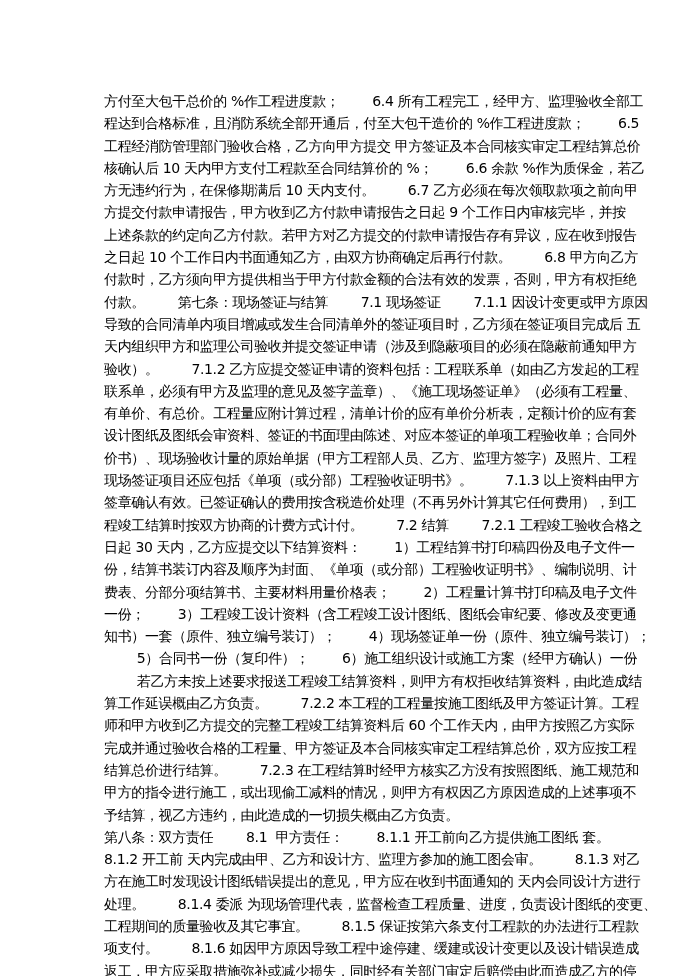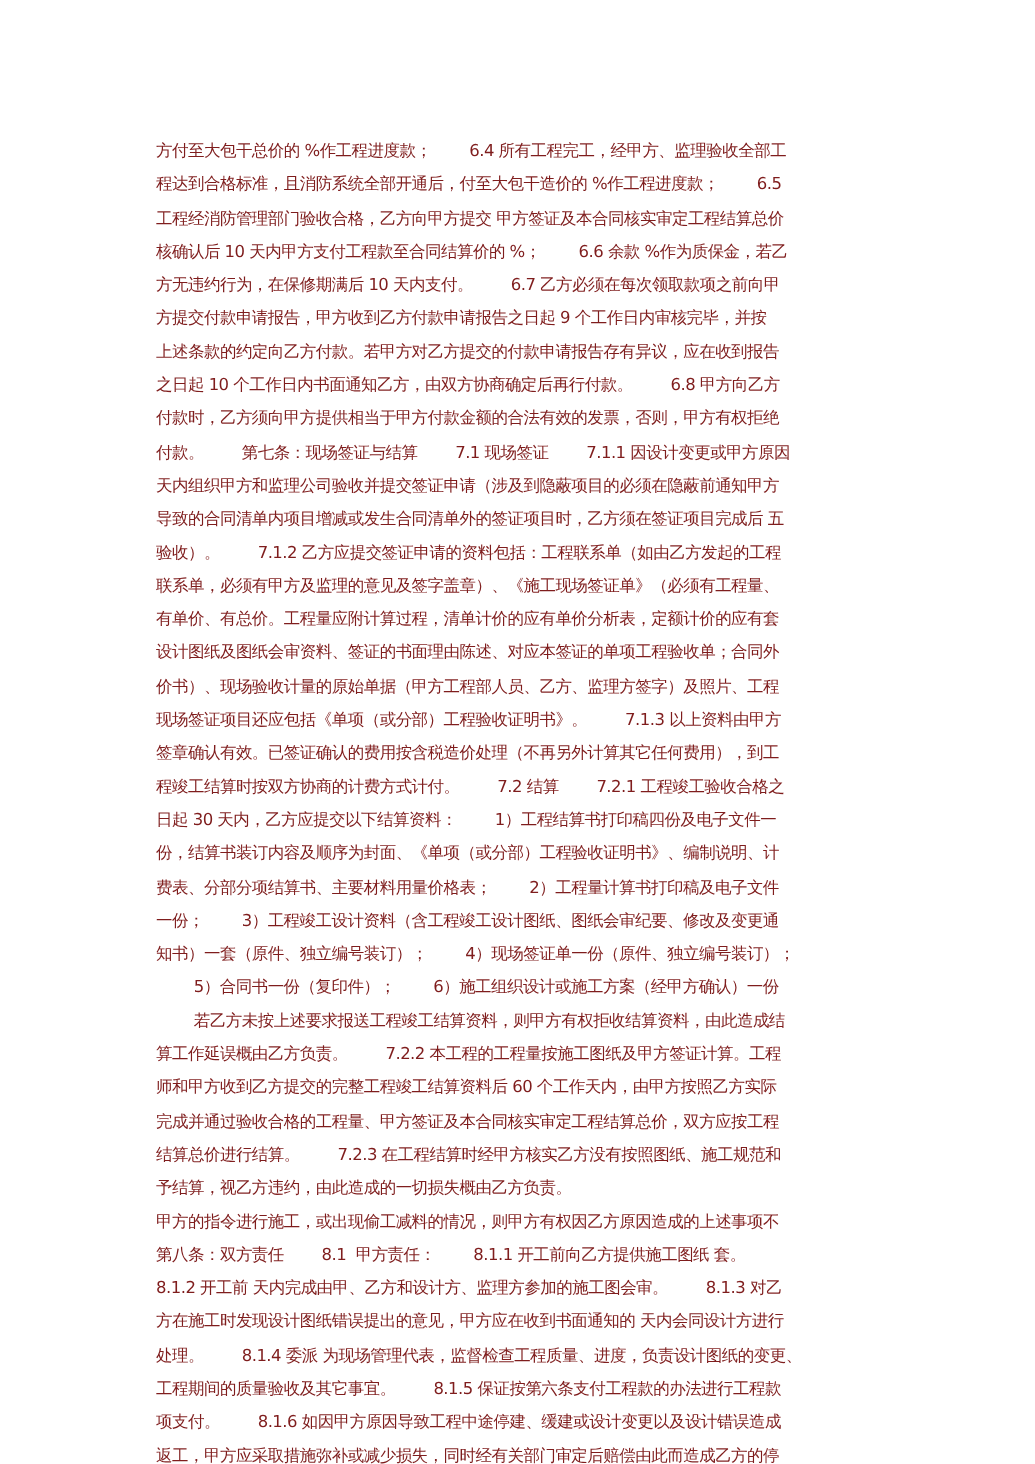--- a/index.html
+++ b/index.html
@@ -17,63 +17,63 @@
       position: absolute;
       left: 104px;
       top: 90px;
       width: 484px;
     }
     .line {
       display: block;
       height: 22.3px;
       line-height: 22.3px;
       font-family: "DejaVu Sans", "Liberation Sans", sans-serif;
-      font-size: 11px;
-      color: #7f1d1d;
+      font-size: 14px;
+      color: #000000;
       white-space: pre;
       letter-spacing: -0.35px;
     }
   </style>
 </head>
 <body>
 
 <div class="page">
   <span class="line">方付至大包干总价的 %作工程进度款；        6.4 所有工程完工，经甲方、监理验收全部工</span>
   <span class="line">程达到合格标准，且消防系统全部开通后，付至大包干造价的 %作工程进度款；        6.5</span>
   <span class="line">工程经消防管理部门验收合格，乙方向甲方提交 甲方签证及本合同核实审定工程结算总价</span>
   <span class="line">核确认后 10 天内甲方支付工程款至合同结算价的 %；        6.6 余款 %作为质保金，若乙</span>
   <span class="line">方无违约行为，在保修期满后 10 天内支付。        6.7 乙方必须在每次领取款项之前向甲</span>
   <span class="line">方提交付款申请报告，甲方收到乙方付款申请报告之日起 9 个工作日内审核完毕，并按</span>
   <span class="line">上述条款的约定向乙方付款。若甲方对乙方提交的付款申请报告存有异议，应在收到报告</span>
   <span class="line">之日起 10 个工作日内书面通知乙方，由双方协商确定后再行付款。        6.8 甲方向乙方</span>
   <span class="line">付款时，乙方须向甲方提供相当于甲方付款金额的合法有效的发票，否则，甲方有权拒绝</span>
   <span class="line">付款。        第七条：现场签证与结算        7.1 现场签证        7.1.1 因设计变更或甲方原因</span>
+  <span class="line">导致的合同清单内项目增减或发生合同清单外的签证项目时，乙方须在签证项目完成后 五</span>
   <span class="line">天内组织甲方和监理公司验收并提交签证申请（涉及到隐蔽项目的必须在隐蔽前通知甲方</span>
-  <span class="line">导致的合同清单内项目增减或发生合同清单外的签证项目时，乙方须在签证项目完成后 五</span>
   <span class="line">验收）。        7.1.2 乙方应提交签证申请的资料包括：工程联系单（如由乙方发起的工程</span>
   <span class="line">联系单，必须有甲方及监理的意见及签字盖章）、《施工现场签证单》（必须有工程量、</span>
   <span class="line">有单价、有总价。工程量应附计算过程，清单计价的应有单价分析表，定额计价的应有套</span>
   <span class="line">设计图纸及图纸会审资料、签证的书面理由陈述、对应本签证的单项工程验收单；合同外</span>
   <span class="line">价书）、现场验收计量的原始单据（甲方工程部人员、乙方、监理方签字）及照片、工程</span>
   <span class="line">现场签证项目还应包括《单项（或分部）工程验收证明书》。        7.1.3 以上资料由甲方</span>
   <span class="line">签章确认有效。已签证确认的费用按含税造价处理（不再另外计算其它任何费用），到工</span>
   <span class="line">程竣工结算时按双方协商的计费方式计付。        7.2 结算        7.2.1 工程竣工验收合格之</span>
   <span class="line">日起 30 天内，乙方应提交以下结算资料：        1）工程结算书打印稿四份及电子文件一</span>
   <span class="line">份，结算书装订内容及顺序为封面、《单项（或分部）工程验收证明书》、编制说明、计</span>
   <span class="line">费表、分部分项结算书、主要材料用量价格表；        2）工程量计算书打印稿及电子文件</span>
   <span class="line">一份；        3）工程竣工设计资料（含工程竣工设计图纸、图纸会审纪要、修改及变更通</span>
   <span class="line">知书）一套（原件、独立编号装订）；        4）现场签证单一份（原件、独立编号装订）；</span>
   <span class="line">        5）合同书一份（复印件）；        6）施工组织设计或施工方案（经甲方确认）一份</span>
   <span class="line">        若乙方未按上述要求报送工程竣工结算资料，则甲方有权拒收结算资料，由此造成结</span>
   <span class="line">算工作延误概由乙方负责。        7.2.2 本工程的工程量按施工图纸及甲方签证计算。工程</span>
   <span class="line">师和甲方收到乙方提交的完整工程竣工结算资料后 60 个工作天内，由甲方按照乙方实际</span>
   <span class="line">完成并通过验收合格的工程量、甲方签证及本合同核实审定工程结算总价，双方应按工程</span>
   <span class="line">结算总价进行结算。        7.2.3 在工程结算时经甲方核实乙方没有按照图纸、施工规范和</span>
+  <span class="line">甲方的指令进行施工，或出现偷工减料的情况，则甲方有权因乙方原因造成的上述事项不</span>
   <span class="line">予结算，视乙方违约，由此造成的一切损失概由乙方负责。</span>
-  <span class="line">甲方的指令进行施工，或出现偷工减料的情况，则甲方有权因乙方原因造成的上述事项不</span>
   <span class="line">第八条：双方责任        8.1  甲方责任：        8.1.1 开工前向乙方提供施工图纸 套。</span>
   <span class="line">8.1.2 开工前 天内完成由甲、乙方和设计方、监理方参加的施工图会审。        8.1.3 对乙</span>
   <span class="line">方在施工时发现设计图纸错误提出的意见，甲方应在收到书面通知的 天内会同设计方进行</span>
   <span class="line">处理。        8.1.4 委派 为现场管理代表，监督检查工程质量、进度，负责设计图纸的变更、</span>
   <span class="line">工程期间的质量验收及其它事宜。        8.1.5 保证按第六条支付工程款的办法进行工程款</span>
   <span class="line">项支付。        8.1.6 如因甲方原因导致工程中途停建、缓建或设计变更以及设计错误造成</span>
   <span class="line">返工，甲方应采取措施弥补或减少损失，同时经有关部门审定后赔偿由此而造成乙方的停</span>
 
 </div>
 

